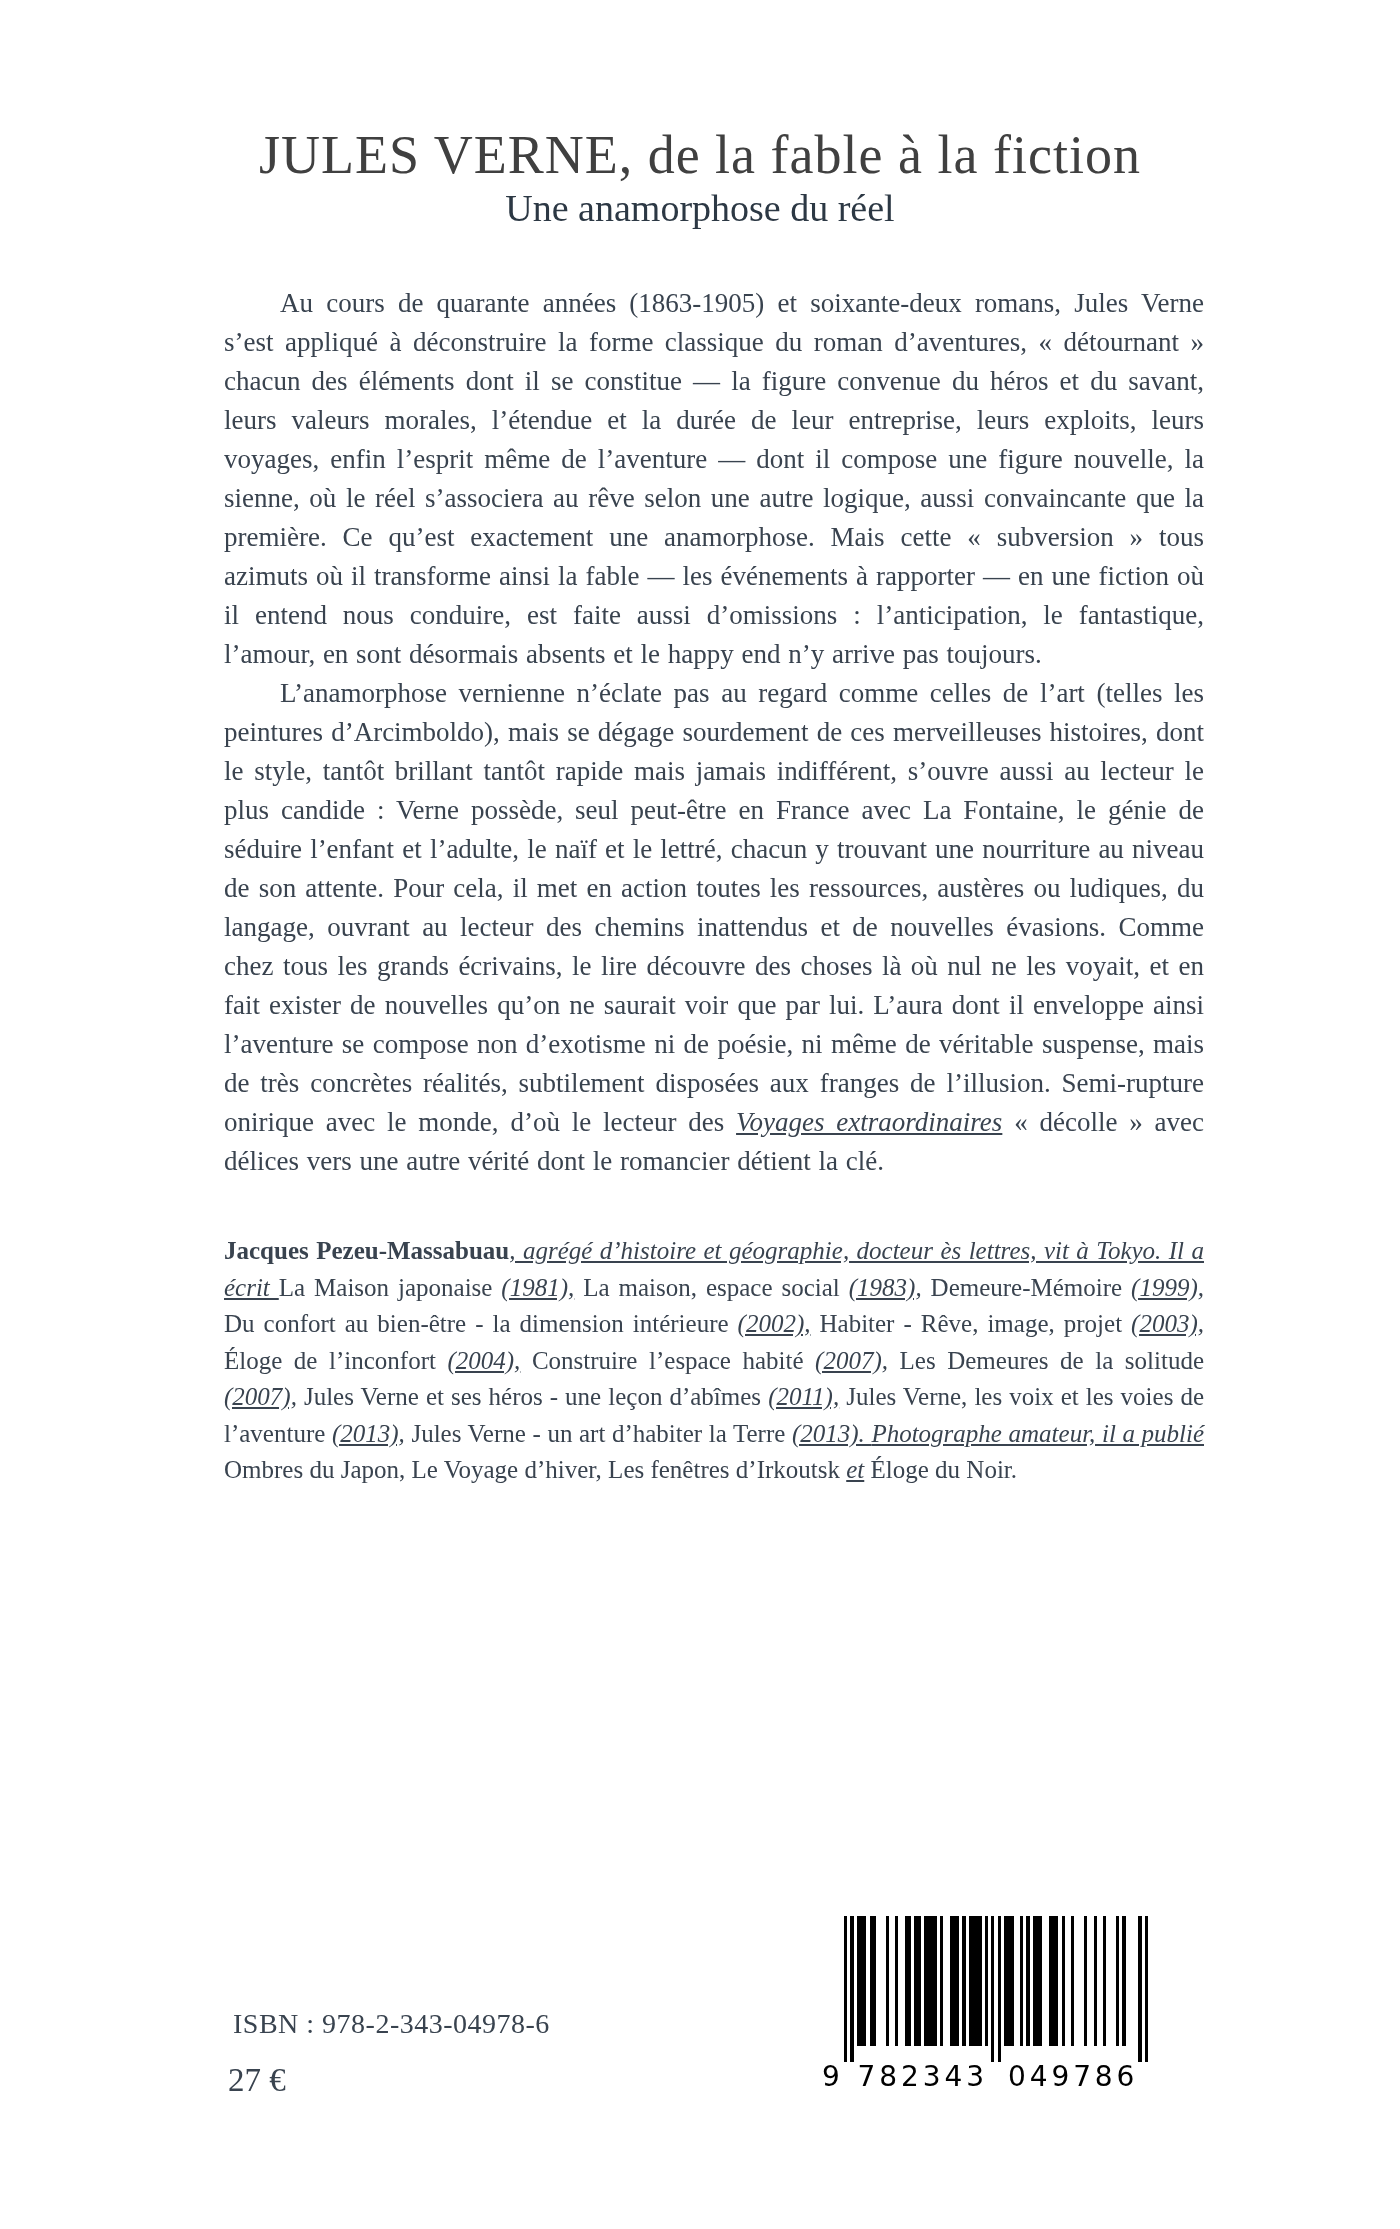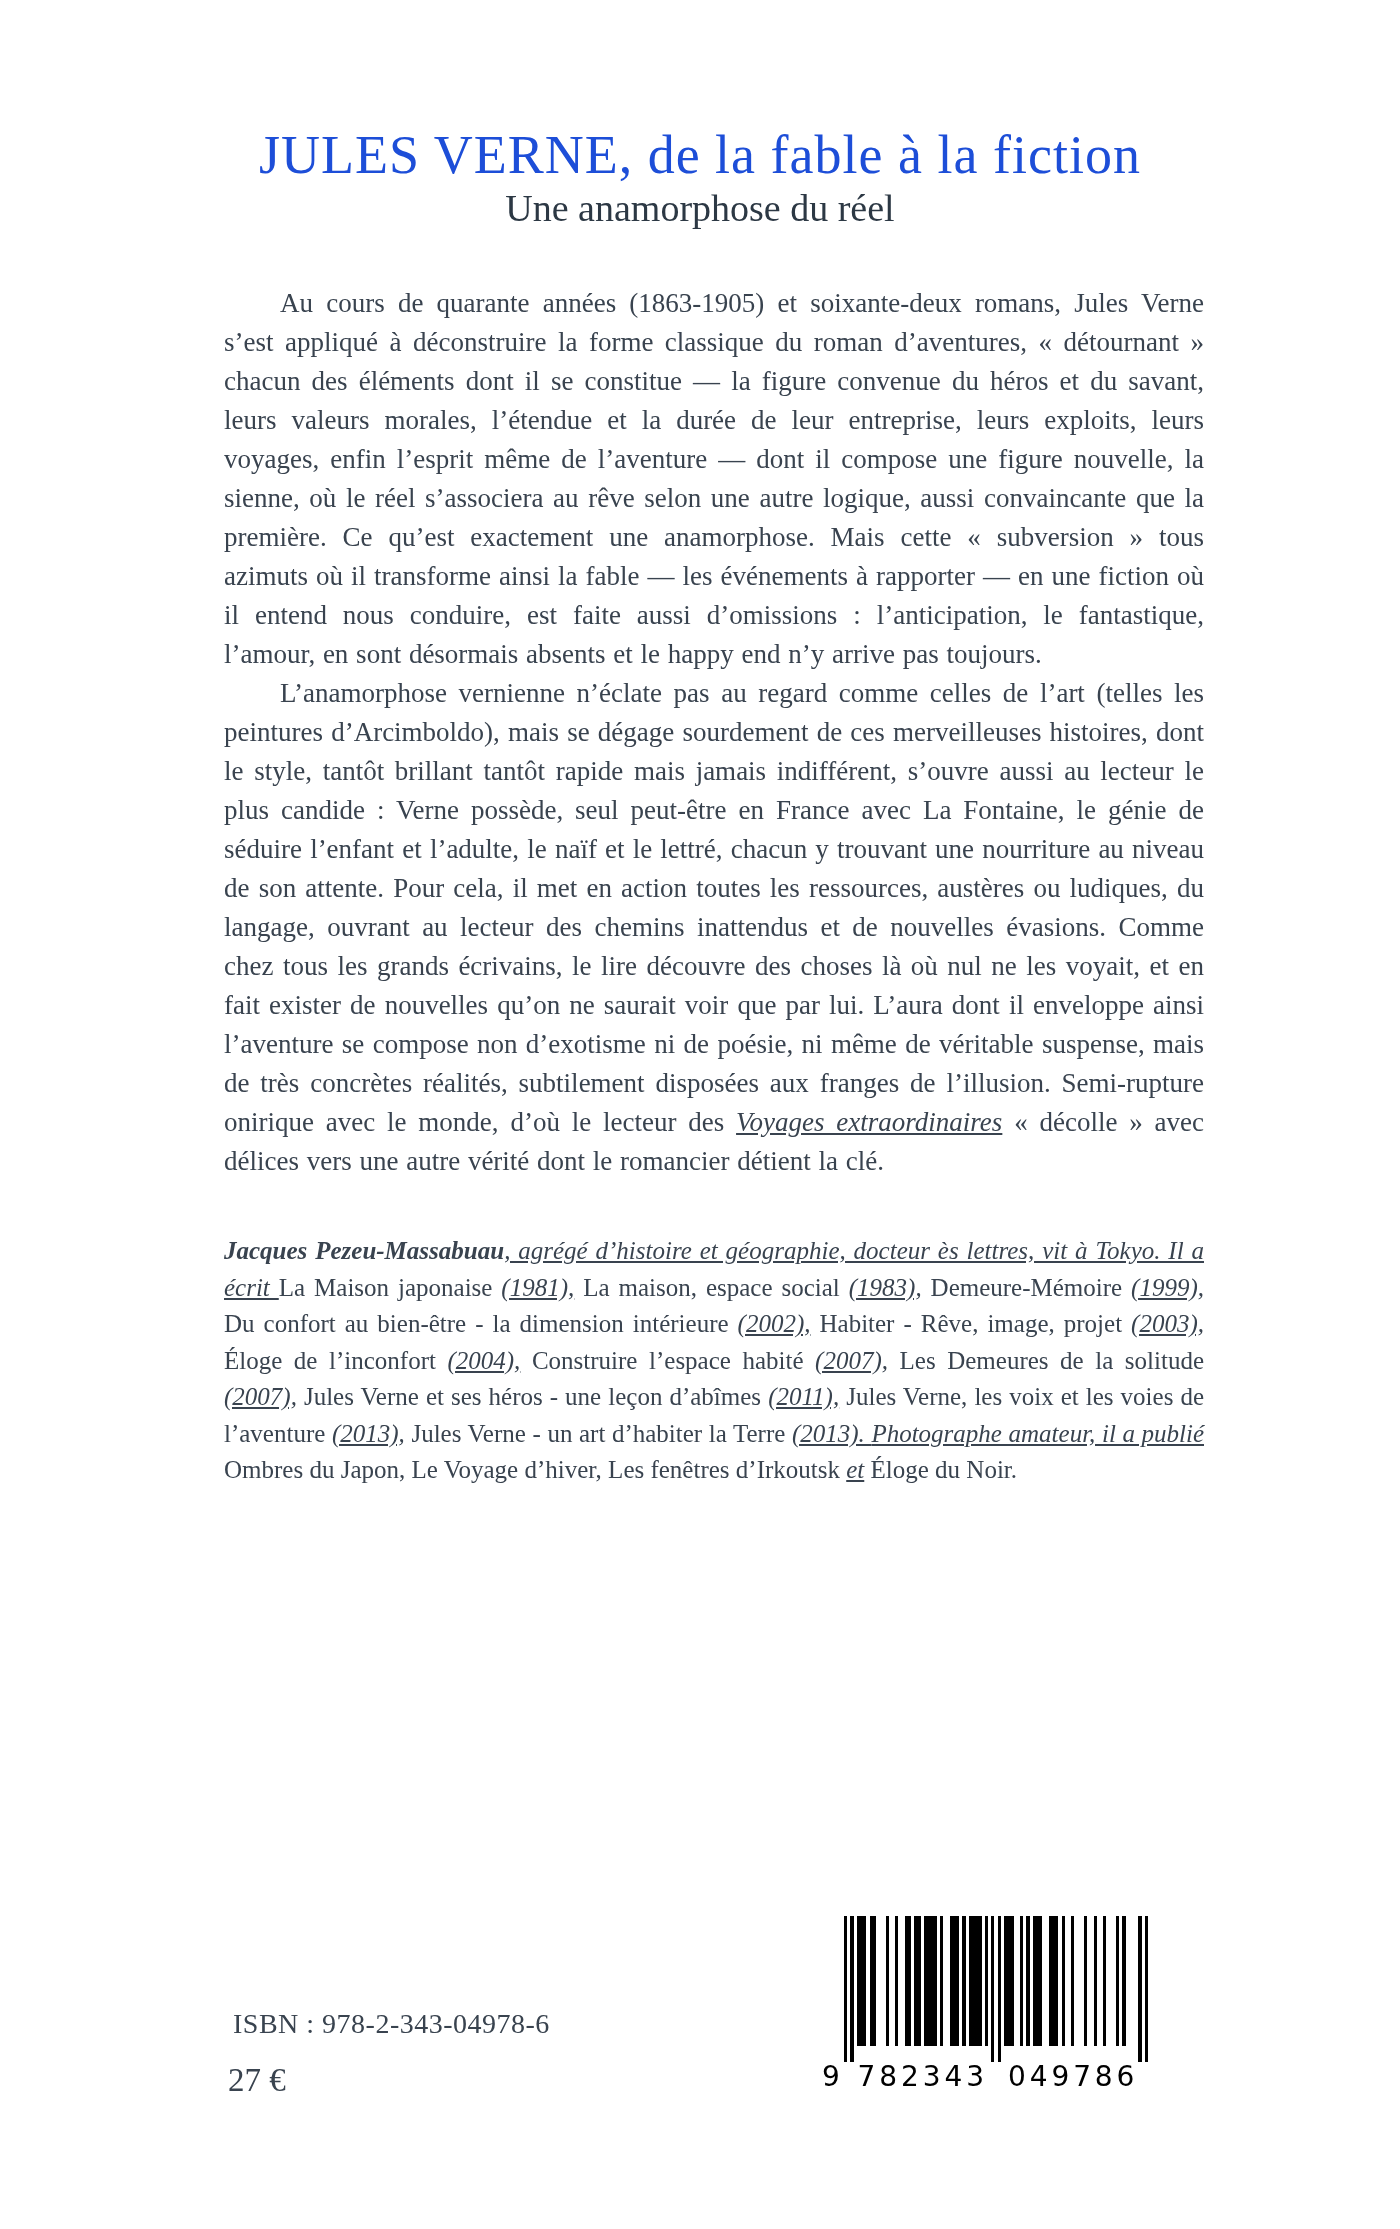--- a/index.html
+++ b/index.html
@@ -11,21 +11,21 @@
     font-family:"Liberation Serif", serif;
     color:#39434f;
     overflow:hidden;
   }
   .title {
     margin:124px 0 0 0;
     text-align:center;
     font-size:54px;
     font-weight:normal;
     letter-spacing:1px;
-    color:#1d4ed8;
+    color:#404040;
   }
   .subtitle {
     margin:0 0 0 0;
     text-align:center;
     font-size:38px;
     font-weight:normal;
     color:#2c3844;
   }
   .synopsis {
     width:980px;
@@ -37,21 +37,21 @@
   }
   .synopsis p { margin:0; text-indent:56px; }
   .bio {
     width:980px;
     margin:52px 0 0 224px;
     font-size:25px;
     line-height:36.5px;
     text-align:justify;
   }
   .italic { font-style:italic;text-decoration:underline; }
-  .bolditalic { font-style:italic; font-weight:bold; }
+  .bolditalic { font-weight:bold; }
   .roman { font-style:normal; }
   .isbn {
     position:absolute;
     left:233px;
     top:2008px;
     font-size:28px;
     letter-spacing:0.5px;
   }
   .price {
     position:absolute;

